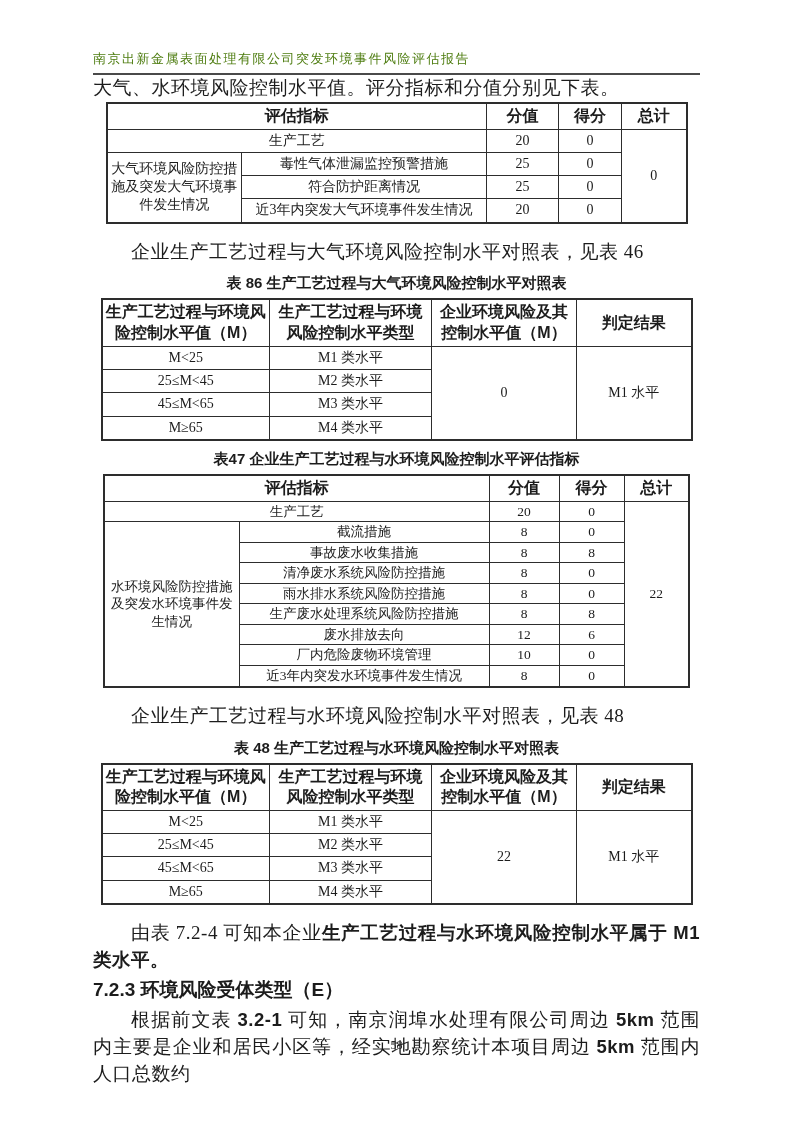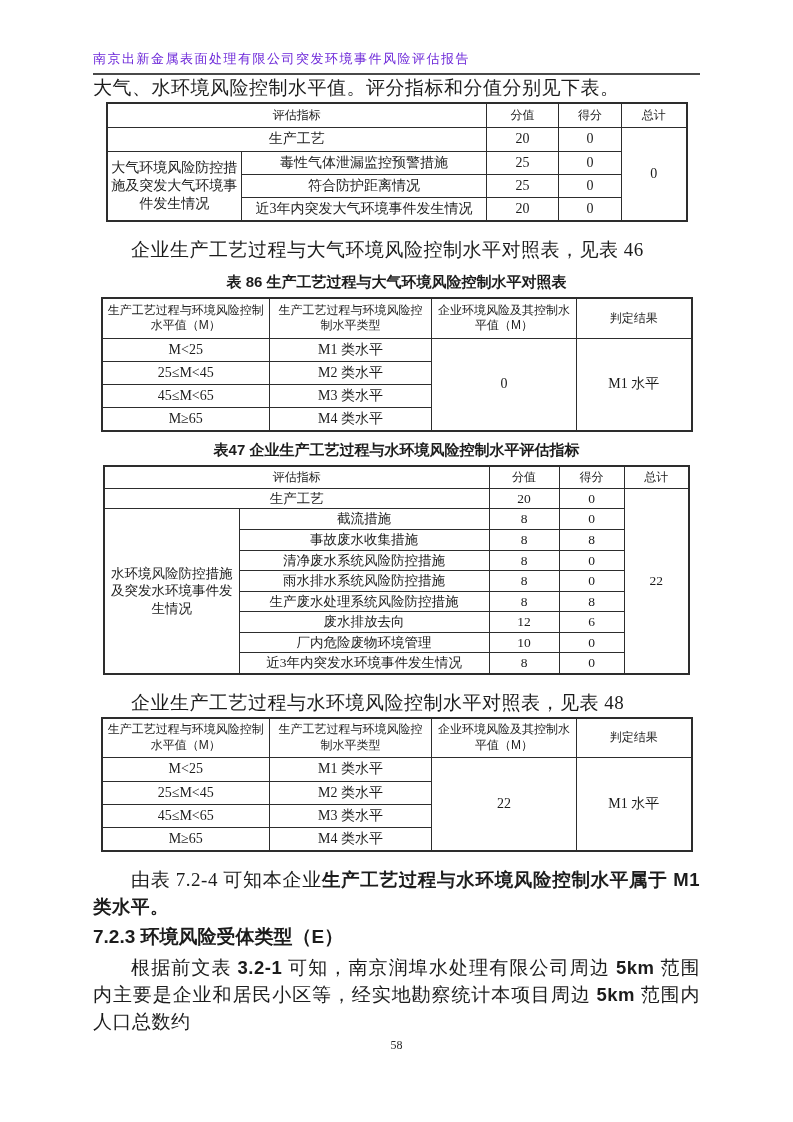--- a/index.html
+++ b/index.html
@@ -12,21 +12,21 @@
     position:relative;
     width:793px; height:1122px;
     margin:0 auto;
     background:#ffffff;
     padding:50px 93px 0 93px;
     overflow:hidden;
   }
   .doc-header {
     font-size:13px;
     letter-spacing:1.5px;
-    color:#6d28d9;
+    color:#4d7c0f;
     padding-bottom:5px;
     border-bottom:2px solid #4a4a4a;
   }
   .para {
     font-size:19px;
     line-height:1.42;
     text-align:justify;
     letter-spacing:0.5px;
   }
   .para.indent { text-indent:2em; }
@@ -51,22 +51,22 @@
     border:1px solid #2d2d2d;
     text-align:center;
     vertical-align:middle;
     font-size:14px;
     line-height:1.3;
     padding:2px 3px;
   }
   table { border:2px solid #2d2d2d; }
   th {
     font-family:"Liberation Sans","DejaVu Sans",sans-serif;
-    font-weight:normal;
-    font-size:12px;
+    font-weight:bold;
+    font-size:16px;
   }
   .eval-table th { height:25px; }
   .eval-table td { height:21px; }
   .water-table td { height:19px; font-size:13.5px; padding:1px 3px; }
   .water-table th { height:22px; }
   .cmp-table th { height:40px; }
   .cmp-table td { height:20px; }
   .section-heading {
     font-family:"Liberation Sans","DejaVu Sans",sans-serif;
     font-weight:bold;
@@ -235,20 +235,21 @@
     <tr>
       <td>近3年内突发水环境事件发生情况</td>
       <td>8</td>
       <td>0</td>
     </tr>
   </tbody>
     </table>
 
   <p class="para indent mt-md">企业生产工艺过程与水环境风险控制水平对照表，见表 48</p>
 
+  <div class="tbl-title">表 48 生产工艺过程与水环境风险控制水平对照表</div>
 
   <table class="cmp-table" style="width:590px;">
     <colgroup>
         <col style="width:168px">
         <col style="width:162px">
         <col style="width:145px">
         <col style="width:115px">
       </colgroup>
     <tbody>
         <tr>

